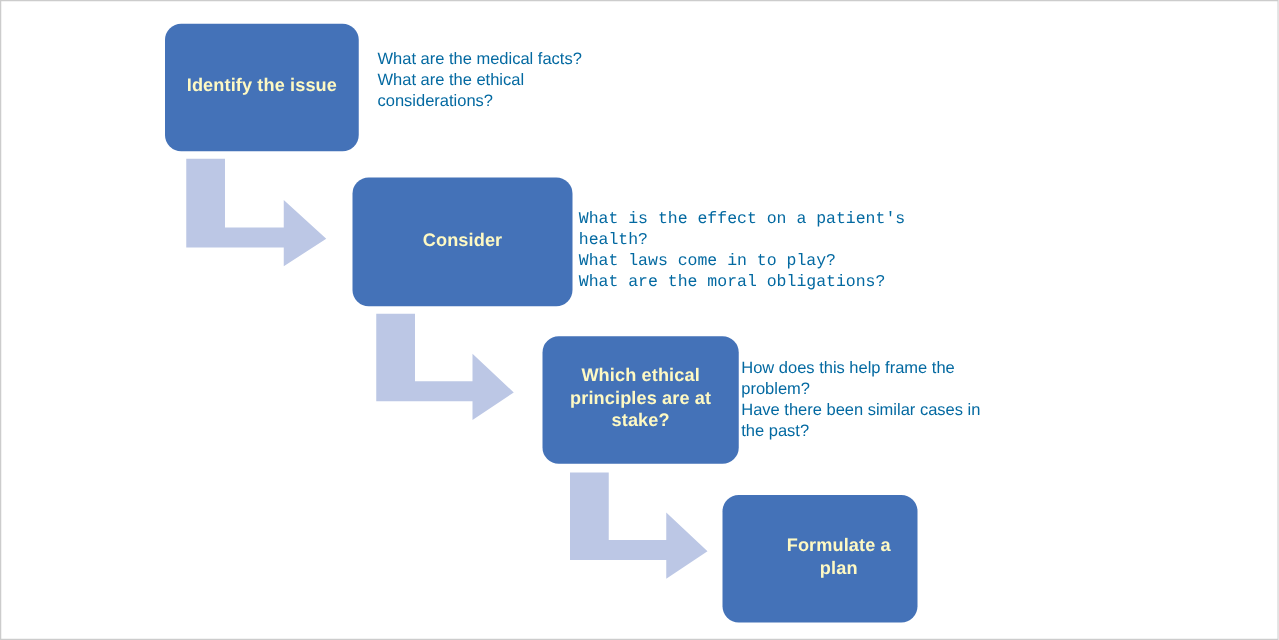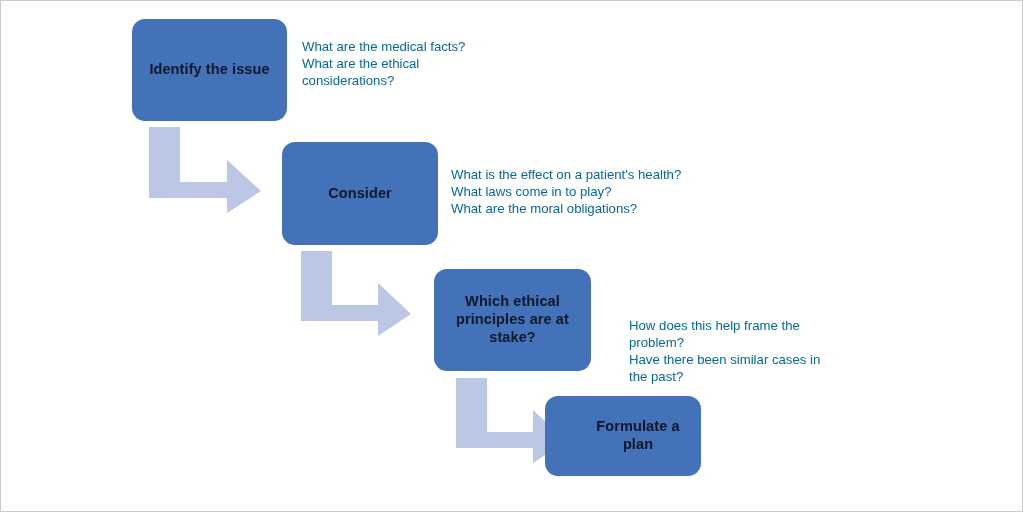--- a/index.html
+++ b/index.html
@@ -25,21 +25,21 @@
   
   .step-box {
     position: absolute;
     box-sizing: border-box;
     background: #4472b8;
     border-radius: 13px;
     display: flex;
     align-items: center;
     justify-content: center;
     text-align: center;
-    color: #0f172a;
+    color: #fef9c3;
     font-weight: bold;
     font-size: 14.5px;
     line-height: 1.22;
     padding: 6px 10px;
     letter-spacing: 0.1px;
   }
 
   .step-label {
     display: block;
     width: 100%;
@@ -78,49 +78,49 @@
   <div class="note-block" style="left:301px; top:37px; width:230px;">What are the medical facts?
 What are the ethical
 considerations?</div>
 
   <div class="elbow-arrow" style="left:148px; top:126px; width:112px; height:86px;">
     <svg width="112" height="86" viewBox="0 0 112 86" xmlns="http://www.w3.org/2000/svg" aria-hidden="true">
       <path d="M 0,0 L 31,0 L 31,55 L 78,55 L 78,33 L 112,64 L 78,86 L 78,71 L 0,71 Z" fill="#bcc7e5"></path>
     </svg>
   </div>
 
-  <div class="step-box" style="left:281px; top:141px; width:156px; height:103px;">
+  <div class="step-box" style="left:281px; top:141px; width:176px; height:103px;">
     <span class="step-label">Consider</span>
   </div>
 
-  <div class="note-block" style="left:450px; top:165px; width:290px;">What is the effect on a patient's health?
+  <div class="note-block" style="left:462px; top:165px; width:290px;font-family:Liberation Mono, monospace;">What is the effect on a patient's health?
 What laws come in to play?
 What are the moral obligations?</div>
 
   <div class="elbow-arrow" style="left:300px; top:250px; width:110px; height:85px;">
     <svg width="110" height="85" viewBox="0 0 110 85" xmlns="http://www.w3.org/2000/svg" aria-hidden="true">
       <path d="M 0,0 L 31,0 L 31,54 L 77,54 L 77,32 L 110,63 L 77,85 L 77,70 L 0,70 Z" fill="#bcc7e5"></path>
     </svg>
   </div>
 
   <div class="step-box" style="left:433px; top:268px; width:157px; height:102px;">
     <span class="step-label">Which ethical
 principles are at
 stake?</span>
   </div>
 
-  <div class="note-block" style="left:628px; top:284px; width:215px;margin-top:32px;">How does this help frame the
+  <div class="note-block" style="left:592px; top:284px; width:215px;">How does this help frame the
 problem?
 Have there been similar cases in
 the past?</div>
 
   <div class="elbow-arrow" style="left:455px; top:377px; width:110px; height:85px;">
     <svg width="110" height="85" viewBox="0 0 110 85" xmlns="http://www.w3.org/2000/svg" aria-hidden="true">
       <path d="M 0,0 L 31,0 L 31,54 L 77,54 L 77,32 L 110,63 L 77,85 L 77,70 L 0,70 Z" fill="#bcc7e5"></path>
     </svg>
   </div>
 
-  <div class="step-box" style="left:544px; top:395px; width:156px; height:80px;padding-left:40px;">
+  <div class="step-box" style="left:577px; top:395px; width:156px; height:102px;padding-left:40px;">
     <span class="step-label">Formulate a plan</span>
   </div>
 
 
 </div>
 
 </body></html>

